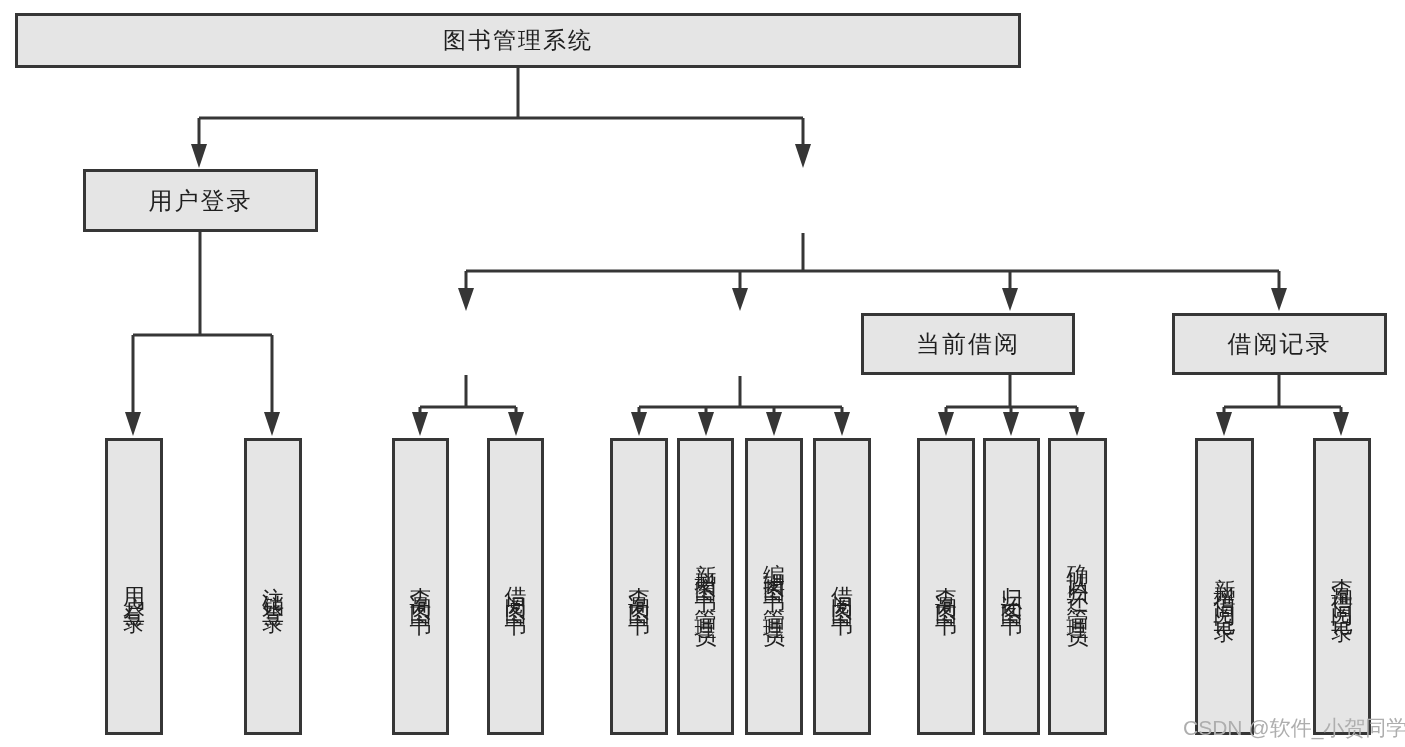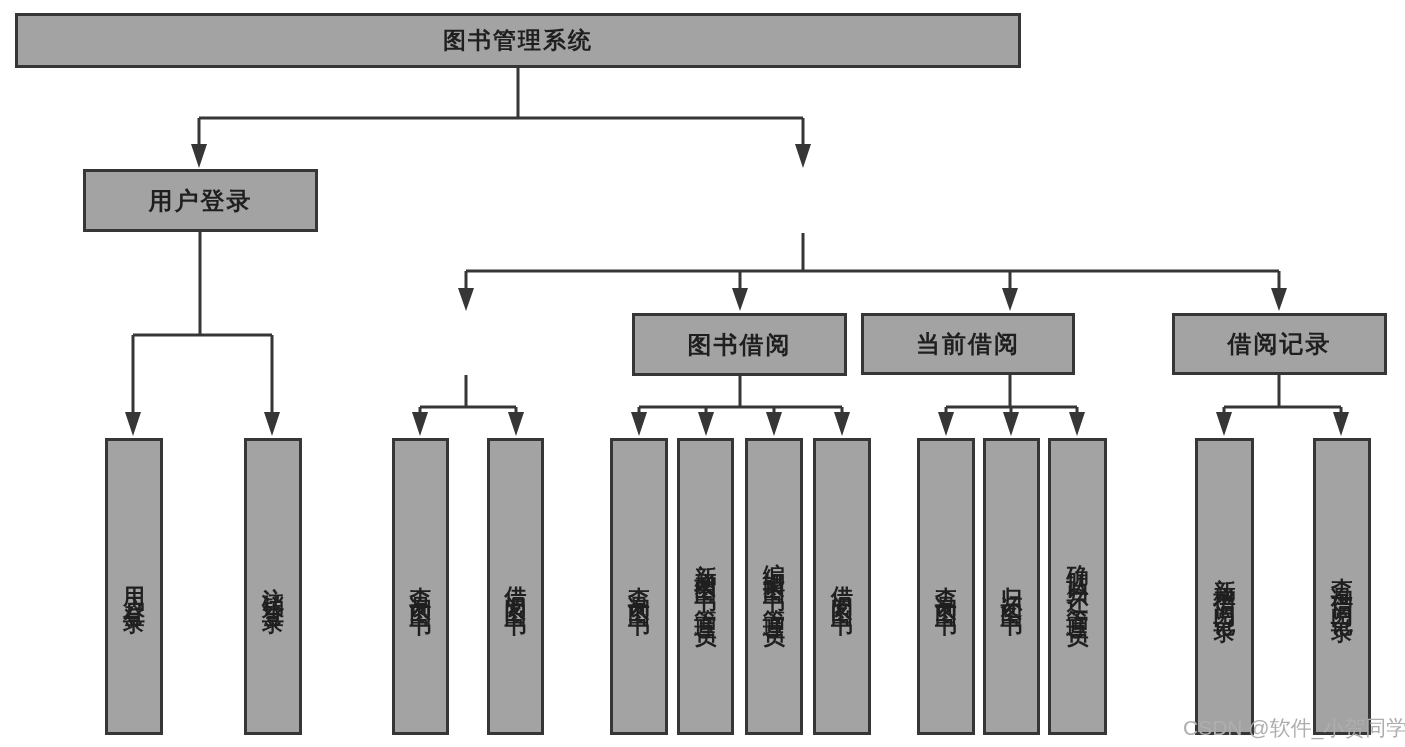--- a/index.html
+++ b/index.html
@@ -12,27 +12,26 @@
     overflow: hidden;
   }
   svg.connectors {
     position: absolute;
     left: 0; top: 0;
     width: 1405px; height: 747px;
   }
   .box {
     position: absolute;
     box-sizing: border-box;
-    background: #a3a3a3;
+    background: #e5e5e5;
     border: 3px solid #363636;
     display: flex;
     align-items: center;
     justify-content: center;
     color: #1f1f1f;
-    font-weight: bold;
   }
   .hlabel {
     font-size: 24px;
     letter-spacing: 2px;
     white-space: nowrap;
   }
   .root-box .hlabel { font-size: 23px; }
   .vtext {
     writing-mode: vertical-rl;
     text-orientation: mixed;
@@ -97,23 +96,20 @@
   </svg>
 
   <div class="box root-box" style="left:15px; top:13px; width:1006px; height:55px;">
     <span class="hlabel">图书管理系统</span>
   </div>
 
   <div class="box" style="left:83px; top:169px; width:235px; height:63px;">
     <span class="hlabel">用户登录</span>
   </div>
 
-  <div class="box" style="left:632px; top:313px; width:215px; height:63px;">
-    <span class="hlabel">图书借阅</span>
-  </div>
   <div class="box" style="left:861px; top:313px; width:214px; height:62px;">
     <span class="hlabel">当前借阅</span>
   </div>
   <div class="box" style="left:1172px; top:313px; width:215px; height:62px;">
     <span class="hlabel">借阅记录</span>
   </div>
 
   <div class="box" style="left:105px; top:438px; width:58px; height:297px;">
     <span class="vtext">用户登录</span>
   </div>

